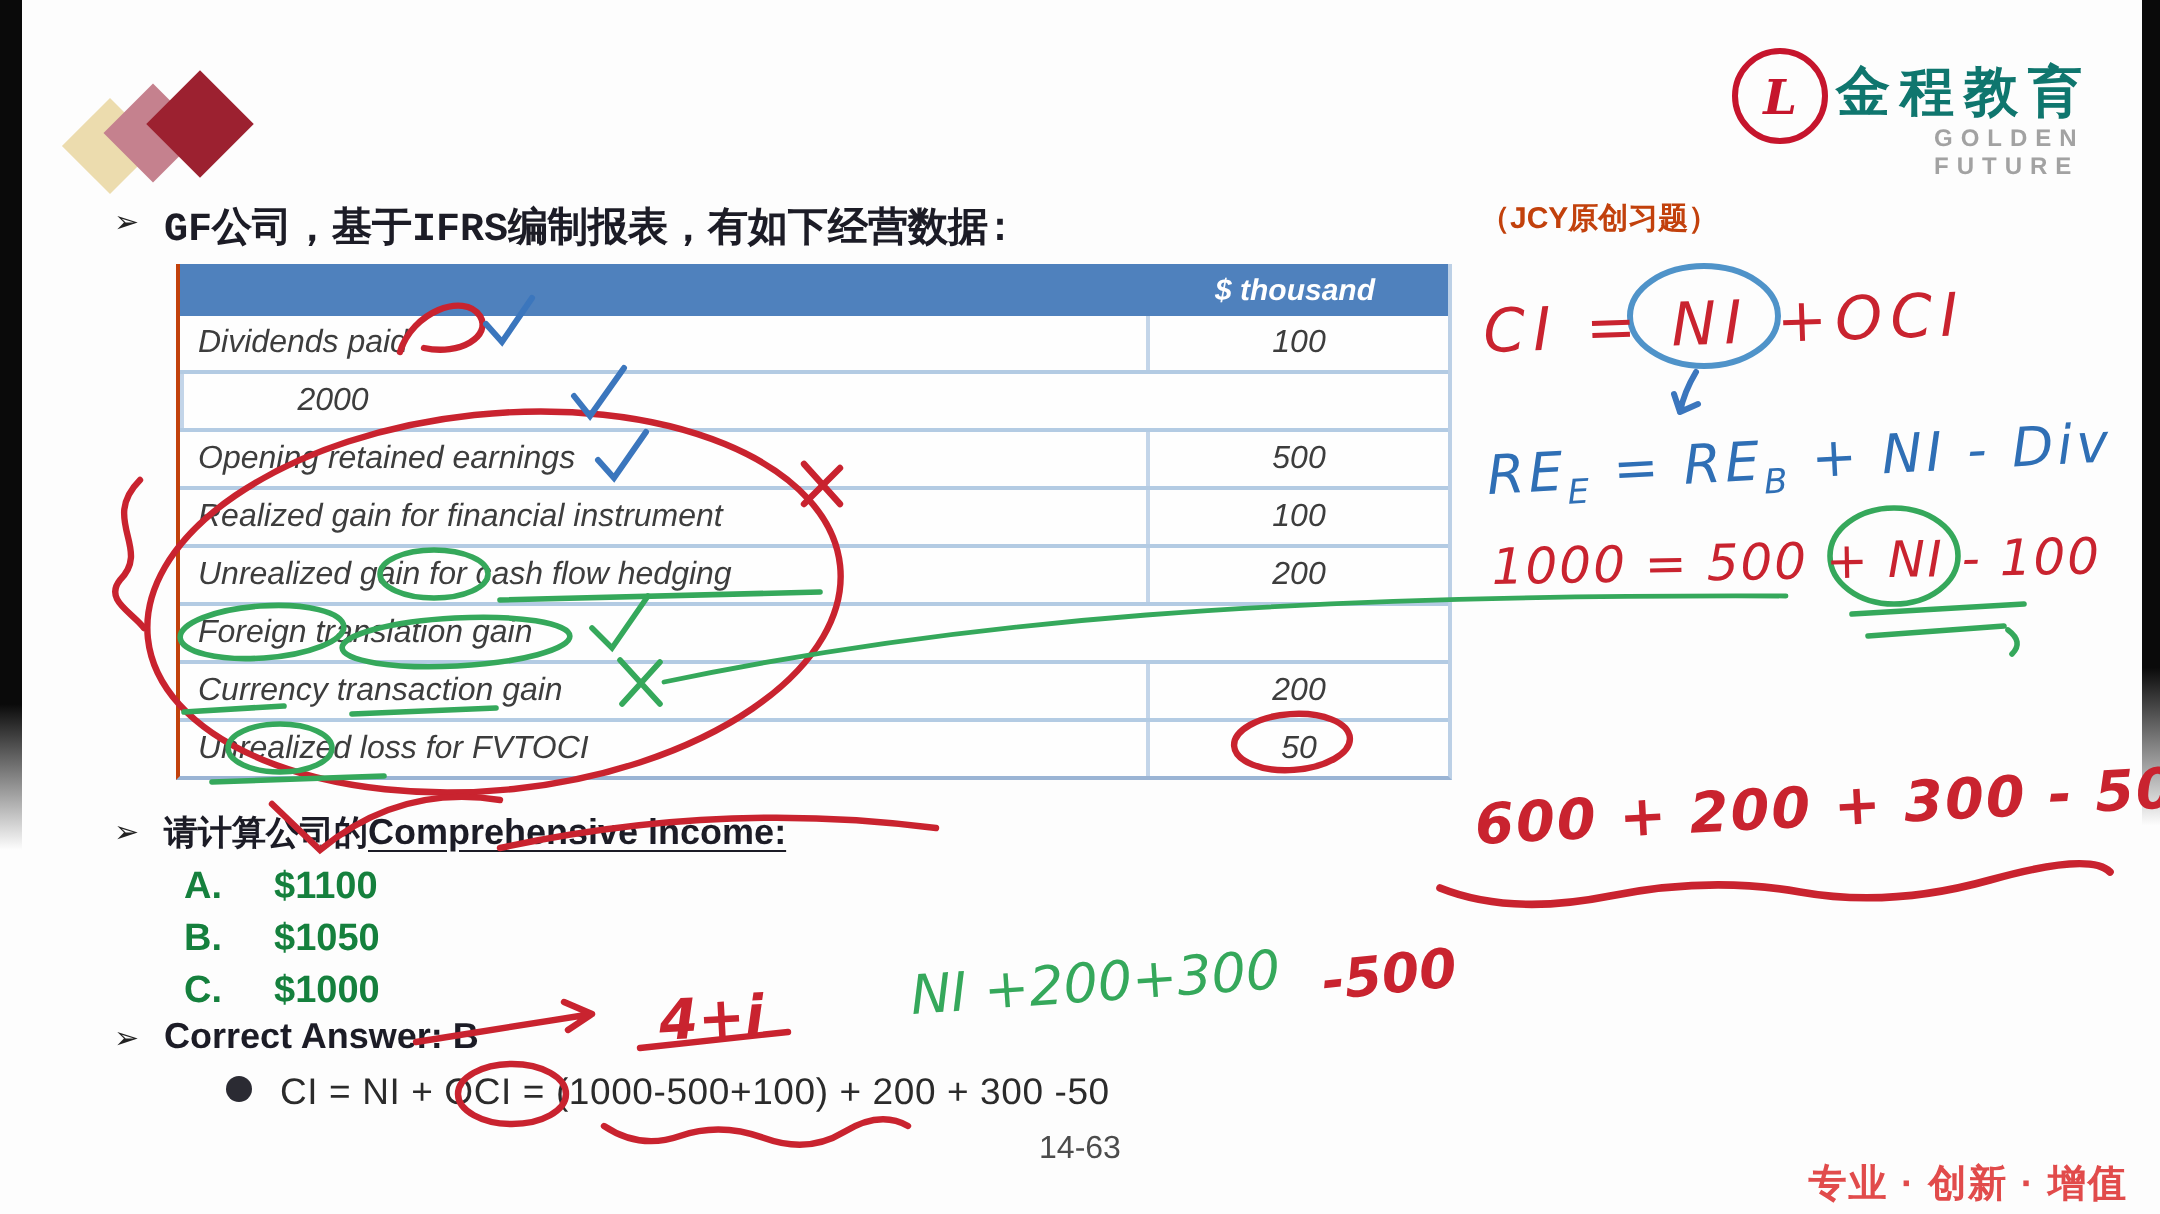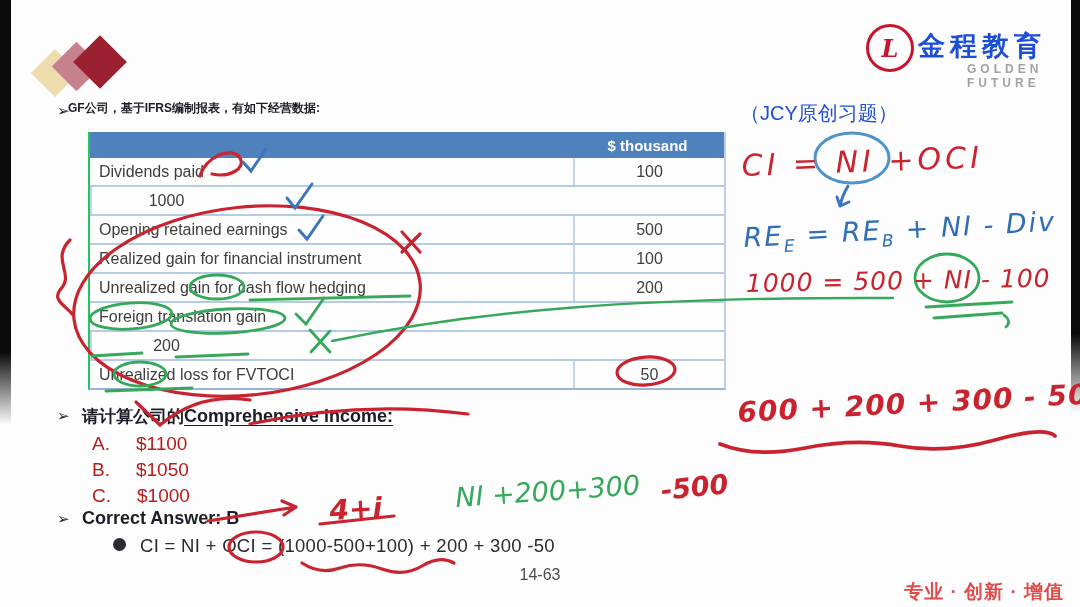--- a/index.html
+++ b/index.html
@@ -13,45 +13,45 @@
   .diamond{position:absolute;transform:rotate(45deg);}
   #d1{left:38px;top:56px;width:34px;height:34px;background:#ecdcae;}
   #d2{left:59px;top:49px;width:35px;height:35px;background:#c5818e;}
   #d3{left:81px;top:43px;width:38px;height:38px;background:#9c2130;}
   #page-title{position:absolute;left:128px;top:47px;font-size:36px;font-weight:bold;color:#8e1f2f;letter-spacing:1px;}
 
   
   #logo-seal{position:absolute;left:866px;top:24px;width:42px;height:42px;border:3px solid #c6152d;border-radius:50%;
              display:flex;align-items:center;justify-content:center;color:#c6152d;
              font-family:"DejaVu Serif",serif;font-style:italic;font-size:24px;font-weight:bold;}
-  #logo-cn{position:absolute;left:918px;top:28px;font-size:27px;font-weight:bold;color:#1d4ed8;letter-spacing:5px;}
+  #logo-cn{position:absolute;left:918px;top:28px;font-size:27px;font-weight:bold;color:#0f766e;letter-spacing:5px;}
   #logo-en{position:absolute;left:920px;top:62px;font-size:12px;font-weight:bold;color:#a2a2a2;letter-spacing:4px;margin-left:47px;}
 
   .bullet{position:absolute;font-size:15px;color:#222;}
   .cjk-bold{font-weight:bold;color:#1c1c26;}
 
-  #intro-line{position:absolute;left:68px;top:100px;font-size:12px;}
-  #intro-note{position:absolute;left:740px;top:100px;font-size:20px;font-weight:normal;color:#1d4ed8;}
+  #intro-line{position:absolute;left:82px;top:100px;font-size:20px;font-family:Liberation Mono, monospace;}
+  #intro-note{position:absolute;left:740px;top:100px;font-size:15px;font-weight:bold;color:#c2410c;}
 
   
   #data-table{position:absolute;left:88px;top:132px;width:634px;
-              border-left:2px solid #22c55e;border-right:2px solid #bcd0e6;border-bottom:2px solid #9ab4d4;}
+              border-left:2px solid #c2410c;border-right:2px solid #bcd0e6;border-bottom:2px solid #9ab4d4;font-style:italic;}
   .t-head{height:26px;background:#4f81bd;display:flex;}
   .t-head .vcol{color:#fff;font-weight:bold;font-size:15px;display:flex;align-items:center;justify-content:center;}
   .t-row{height:27px;border-bottom:2px solid #b3cbe3;display:flex;background:#fefefe;}
   .t-row:last-child{border-bottom:none;}
   .lcol{width:474px;display:flex;align-items:center;padding-left:9px;font-size:16px;color:#3d3d3d;}
   .vcol{width:149px;border-left:2px solid #c3d5e9;display:flex;align-items:center;justify-content:center;
         font-size:16px;color:#3d3d3d;}
   .t-head .vcol{border-left:none;}
 
   
   #question-line{position:absolute;left:82px;top:405px;font-size:17px;}
   #question-en{font-size:18px;font-weight:bold;color:#1c1c26;text-decoration:underline;text-underline-offset:3px;}
-  .choice{position:absolute;left:92px;font-size:19px;color:#b91c1c;font-weight:400;}
+  .choice{position:absolute;left:92px;font-size:19px;color:#15803d;font-weight:700;}
   .choice .cv{margin-left:26px;}
   #choice-a{top:433px;} #choice-b{top:459px;} #choice-c{top:485px;}
   #answer-line{position:absolute;left:82px;top:508px;font-size:18px;font-weight:bold;color:#1c1c26;}
   #ci-bullet{position:absolute;left:113px;top:538px;width:13px;height:13px;border-radius:50%;background:#2b2b33;}
   #ci-formula{position:absolute;left:140px;top:535px;font-size:18.5px;font-weight:500;color:#2b2b2b;letter-spacing:.3px;}
 
   #page-number{position:absolute;left:0;top:566px;width:1080px;text-align:center;font-size:16px;color:#4c4c4c;}
   #slogan{position:absolute;right:16px;top:579px;font-size:19px;font-weight:bold;color:#e14b4b;letter-spacing:1px;}
 
   
@@ -84,38 +84,39 @@
   <div id="data-table">
     <div class="t-head">
       <div class="lcol"></div>
       <div class="vcol">$ thousand</div>
     </div>
     <div class="t-row">
       <div class="lcol">Dividends paid</div>
       <div class="vcol">100</div>
     </div>
     <div class="t-row">
-      <div class="vcol">1000</div>
+      <div class="vcol">2000</div>
     </div>
     <div class="t-row">
       <div class="lcol">Opening retained earnings</div>
       <div class="vcol">500</div>
     </div>
     <div class="t-row">
       <div class="lcol">Realized gain for financial instrument</div>
       <div class="vcol">100</div>
     </div>
     <div class="t-row">
       <div class="lcol">Unrealized gain for cash flow hedging</div>
       <div class="vcol">200</div>
     </div>
     <div class="t-row">
       <div class="lcol">Foreign translation gain</div>
     </div>
     <div class="t-row">
+      <div class="lcol">Currency transaction gain</div>
       <div class="vcol">200</div>
     </div>
     <div class="t-row">
       <div class="lcol">Unrealized loss for FVTOCI</div>
       <div class="vcol">50</div>
     </div>
   </div>
 
   <div class="bullet" style="left:57px;top:407px;">➢</div>
   <div id="question-line">

